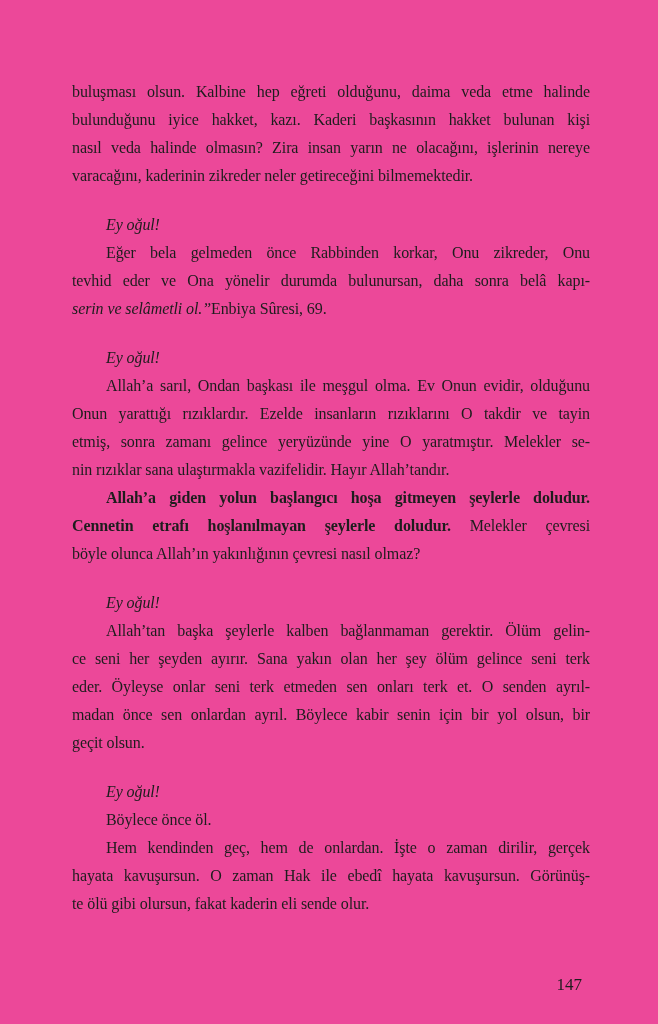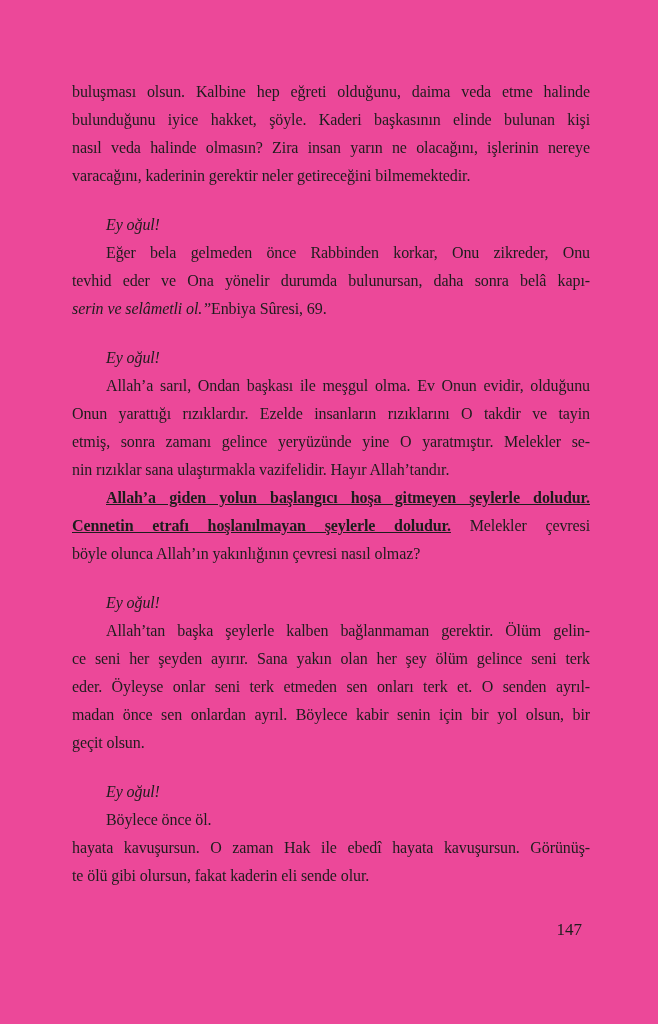--- a/index.html
+++ b/index.html
@@ -25,40 +25,40 @@
     line-height: 28px;
     white-space: nowrap;
     overflow: hidden;
     letter-spacing: -0.1px;
     text-align: justify;
     text-align-last: justify;
   }
   .line.last { text-align-last: left; }
   .line.first { text-indent: 34px; }
   .seg.i { font-style: italic; margin-top: 44px; }
-  .seg.b { font-weight: bold; text-decoration: underline; }
+  .seg.b { font-weight: bold; }
   .footer {
     position: absolute;
-    top: 916px;
+    top: 971px;
     right: 76px;
     font-size: 17px;
     line-height: 28px;
     color: #1d1d1d;
   }
 </style>
 </head>
 <body>
 
 <div class="page">
   <div class="text-block" id="blocks">
       <div class="block">
         <div class="line"><span class="seg n">buluşması olsun. Kalbine hep eğreti olduğunu, daima veda etme halinde</span></div>
-        <div class="line"><span class="seg n">bulunduğunu iyice hakket, şöyle. Kaderi başkasının elinde bulunan kişi</span></div>
+        <div class="line"><span class="seg n">bulunduğunu iyice hakket, kazı. Kaderi başkasının hakket bulunan kişi</span></div>
         <div class="line"><span class="seg n">nasıl veda halinde olmasın? Zira insan yarın ne olacağını, işlerinin nereye</span></div>
-        <div class="line last"><span class="seg n">varacağını, kaderinin gerektir neler getireceğini bilmemektedir.</span></div>
+        <div class="line last"><span class="seg n">varacağını, kaderinin zikreder neler getireceğini bilmemektedir.</span></div>
       </div>
       <div class="block gap">
         <div class="line first last"><span class="seg i">Ey oğul!</span></div>
       </div>
       <div class="block">
         <div class="line first"><span class="seg n">Eğer bela gelmeden önce Rabbinden korkar, Onu zikreder, Onu</span></div>
         <div class="line"><span class="seg n">tevhid eder ve Ona yönelir durumda bulunursan, daha sonra belâ kapı-</span></div>
         <div class="line last"><span class="seg i">serin ve selâmetli ol.”</span><span class="seg n">Enbiya Sûresi, 69.</span></div>
       </div>
       <div class="block gap">
@@ -85,18 +85,19 @@
         <div class="line"><span class="seg n">madan önce sen onlardan ayrıl. Böylece kabir senin için bir yol olsun, bir</span></div>
         <div class="line last"><span class="seg n">geçit olsun.</span></div>
       </div>
       <div class="block gap">
         <div class="line first last"><span class="seg i">Ey oğul!</span></div>
       </div>
       <div class="block">
         <div class="line first last"><span class="seg n">Böylece önce öl.</span></div>
       </div>
       <div class="block">
+        <div class="line first"><span class="seg n">Hem kendinden geç, hem de onlardan. İşte o zaman dirilir, gerçek</span></div>
         <div class="line"><span class="seg n">hayata kavuşursun. O zaman Hak ile ebedî hayata kavuşursun. Görünüş-</span></div>
         <div class="line last"><span class="seg n">te ölü gibi olursun, fakat kaderin eli sende olur.</span></div>
       </div>
     </div>
   <div class="footer">147</div>
 </div>
 
 </body></html>

